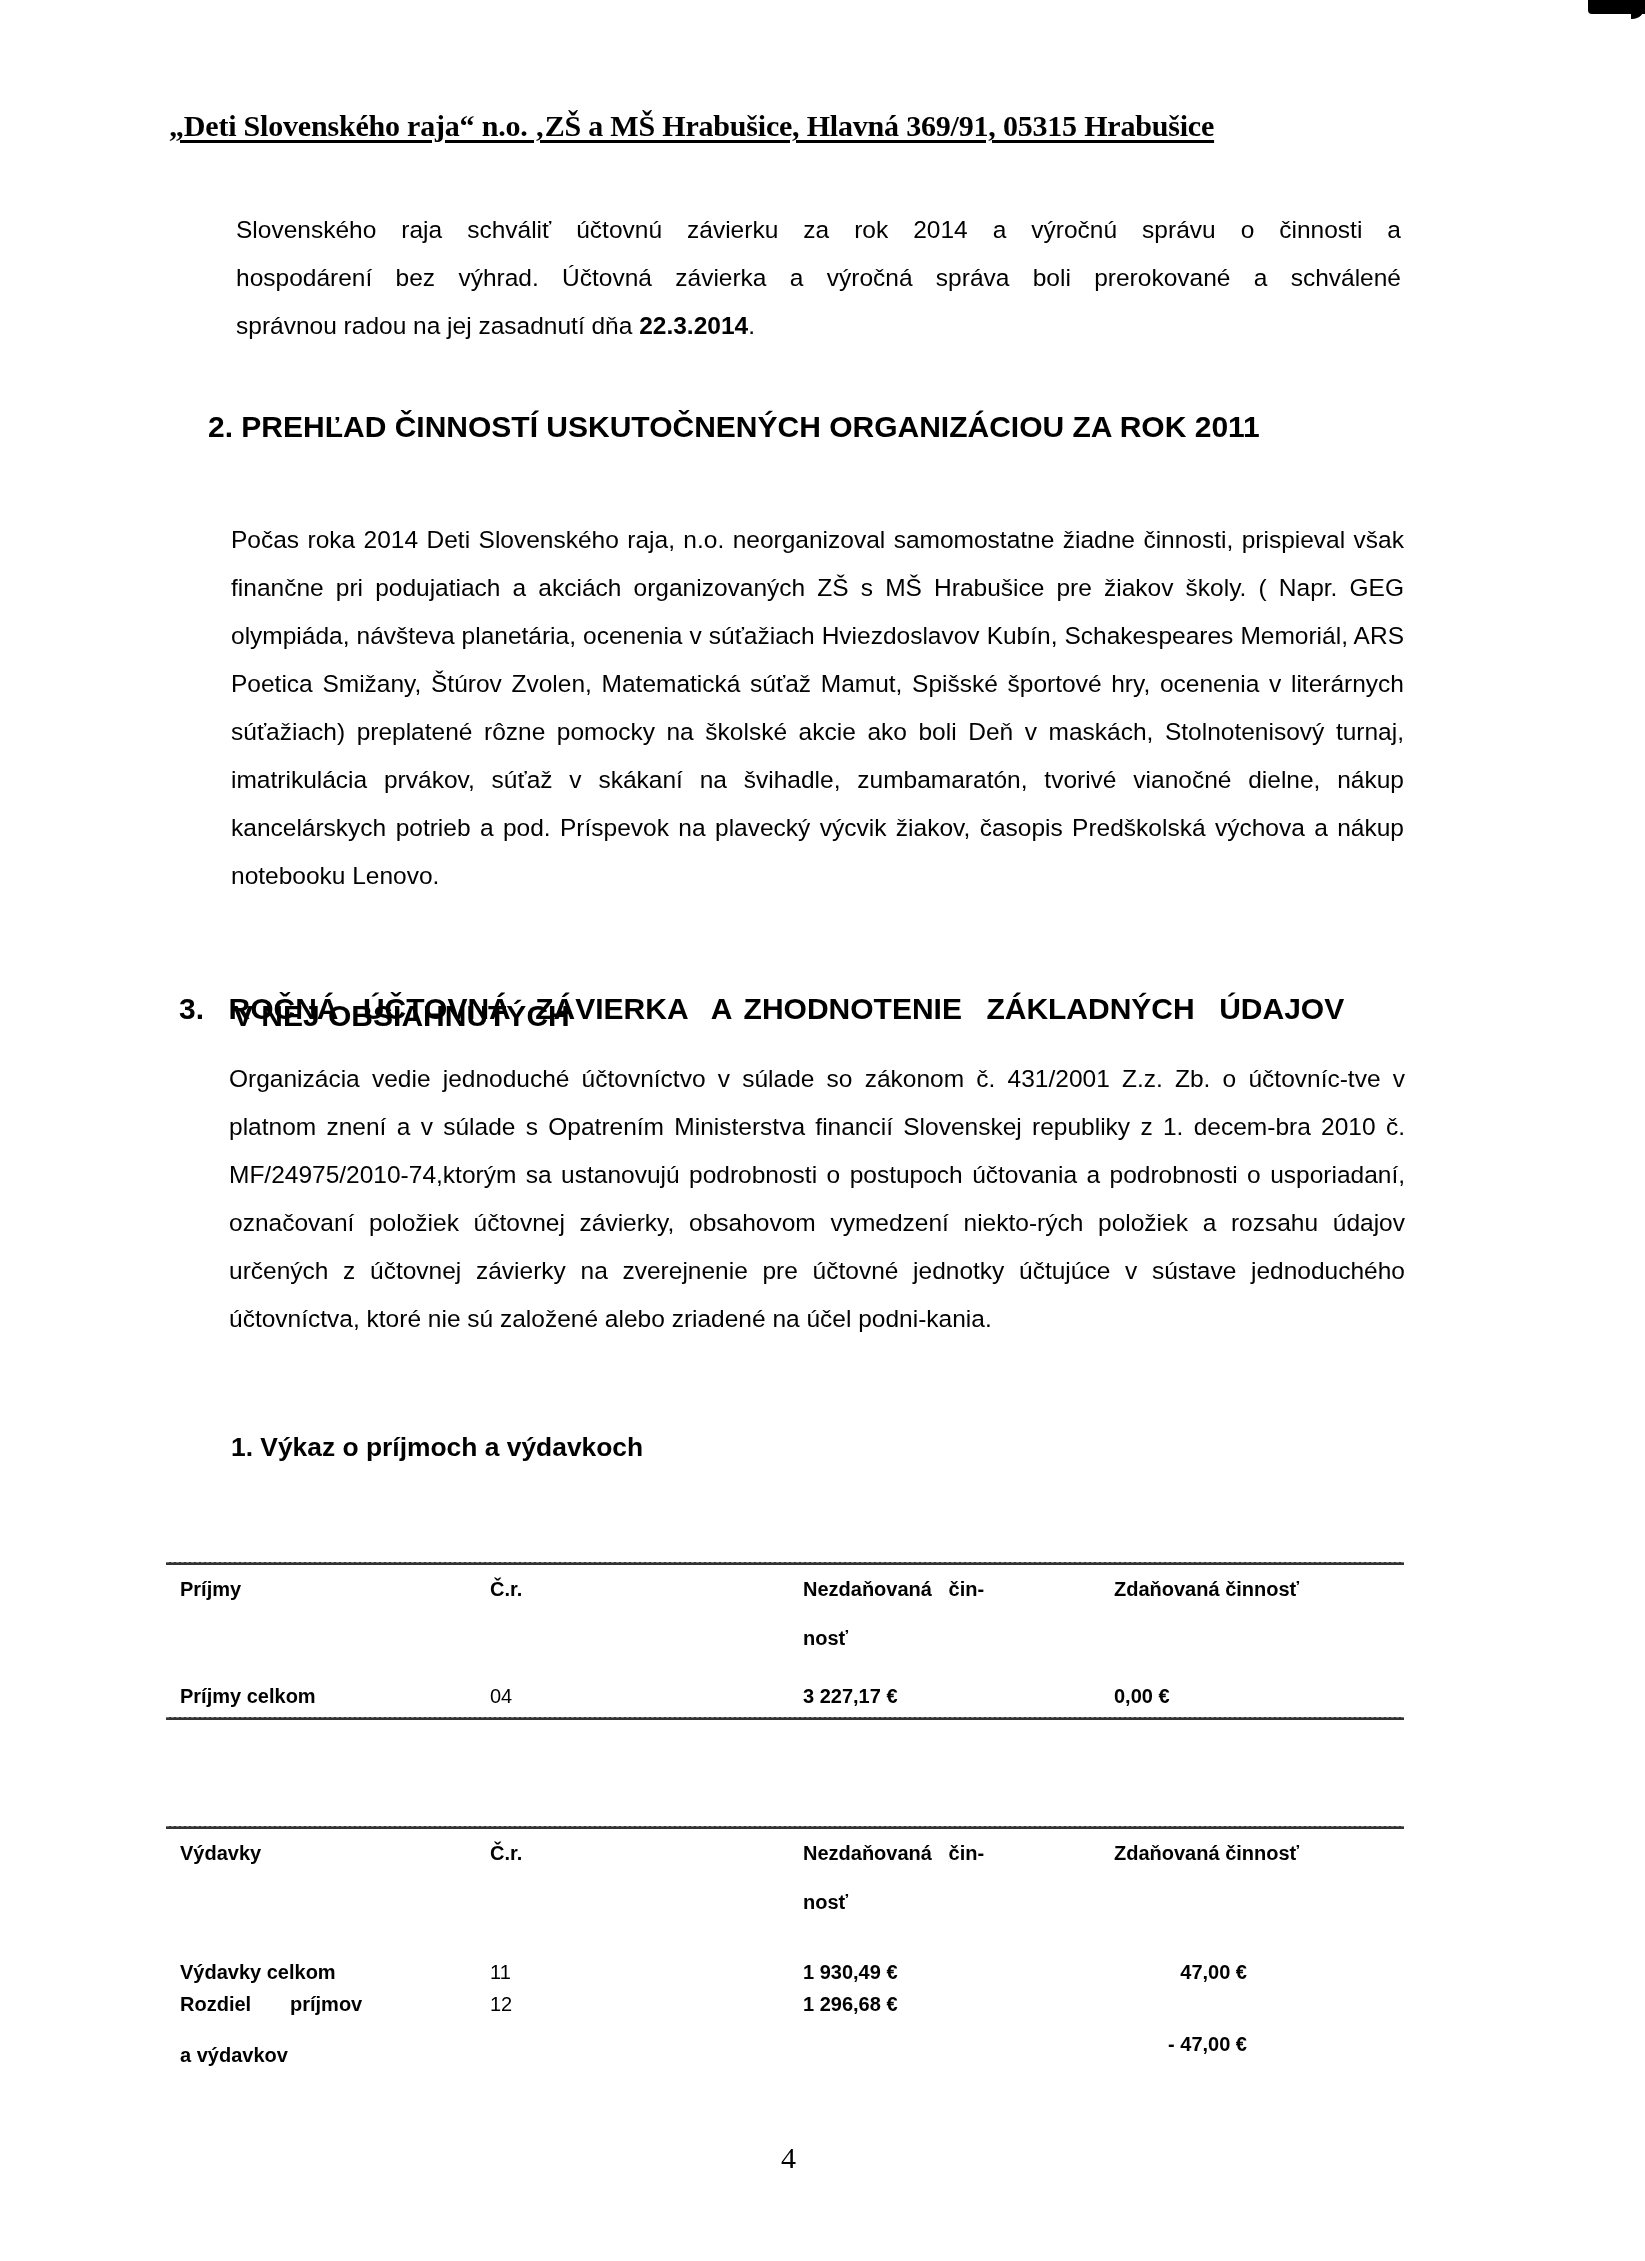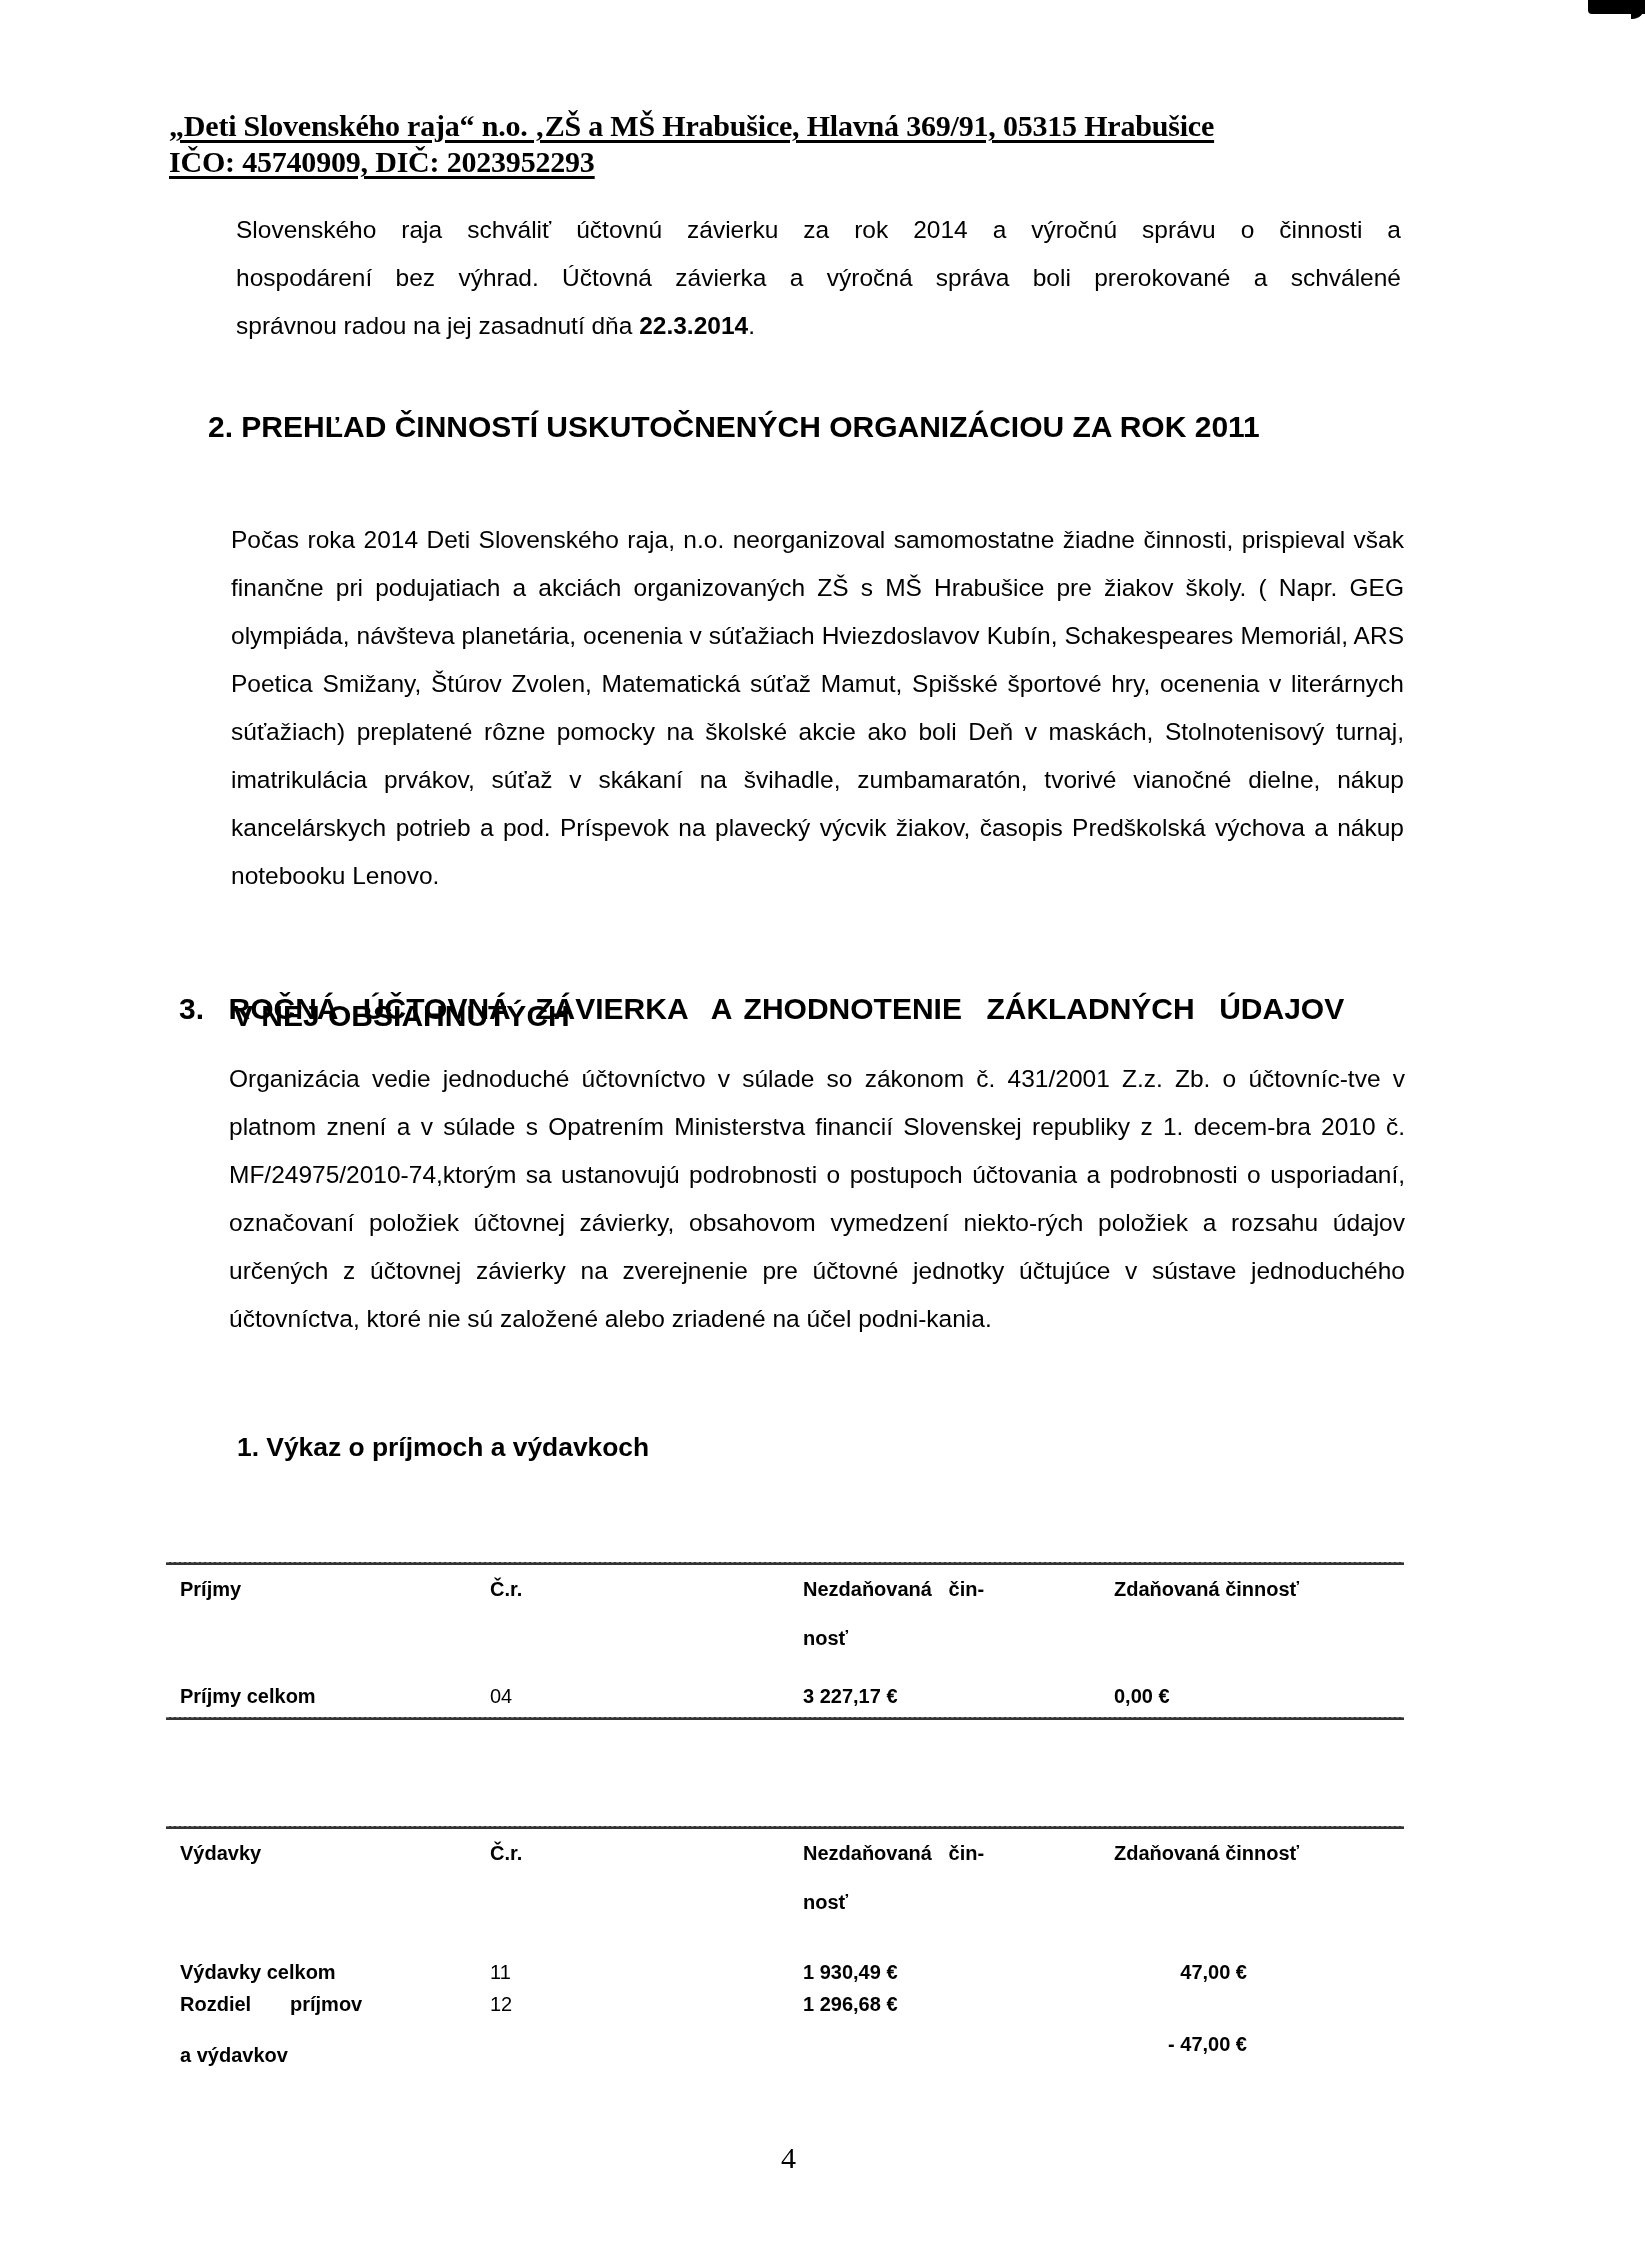--- a/index.html
+++ b/index.html
@@ -98,41 +98,40 @@
       font-size: 30px;
     }
   </style>
 </head>
 <body>
 
 <div class="corner-mark"></div>
 
 <div class="letterhead">
   <div>„Deti Slovenského raja“ n.o. ‚ZŠ a MŠ Hrabušice,  Hlavná 369/91, 05315  Hrabušice</div>
-  <div>IČO: 45740909, DIČ: 2023952293</div>
 </div>
 
 <div class="para" style="left:236px; top:206px; width:1165px;">
   <div style="text-align:justify; text-align-last:justify;">Slovenského raja schváliť účtovnú závierku za rok 2014 a výročnú správu o činnosti a</div>
   <div style="text-align:justify; text-align-last:justify;">hospodárení bez výhrad. Účtovná závierka a výročná správa boli prerokované a schválené</div>
   <div><span>správnou radou na jej zasadnutí dňa </span><b>22.3.2014</b><span>.</span></div>
 </div>
 
 <div class="section-title" style="left:208px; top:410px;">2. PREHĽAD ČINNOSTÍ USKUTOČNENÝCH ORGANIZÁCIOU ZA ROK 2011</div>
 
 <div class="para" style="left:231px; top:516px; width:1173px;">Počas roka 2014 Deti Slovenského raja, n.o. neorganizoval samomostatne  žiadne činnosti, prispieval však finančne pri podujatiach a akciách organizovaných ZŠ s MŠ Hrabušice pre žiakov školy. ( Napr. GEG olympiáda, návšteva planetária, ocenenia v súťažiach Hviezdoslavov Kubín, Schakespeares Memoriál, ARS Poetica Smižany, Štúrov Zvolen, Matematická súťaž Mamut, Spišské športové hry, ocenenia v literárnych súťažiach) preplatené rôzne pomocky na školské akcie ako boli Deň v maskách, Stolnotenisový turnaj, imatrikulácia prvákov, súťaž v skákaní na švihadle, zumbamaratón, tvorivé vianočné dielne, nákup kancelárskych potrieb a pod. Príspevok na plavecký výcvik žiakov, časopis Predškolská výchova a nákup notebooku Lenovo.</div>
 
 <div class="section-title" style="left:179px; top:944px; width:1225px; display:flex; justify-content:space-between;margin-top:48px;">
   <span style="white-space:pre; word-spacing:3.9px;">3.  ROČNÁ  ÚČTOVNÁ  ZÁVIERKA  A ZHODNOTENIE  ZÁKLADNÝCH  ÚDAJOV</span>
 </div>
 <div class="section-title" style="left:233px; top:999px;">V NEJ OBSIAHNUTÝCH</div>
 
 <div class="para" style="left:229px; top:1055px; width:1176px;">Organizácia vedie jednoduché účtovníctvo v súlade so zákonom č. 431/2001 Z.z. Zb. o účtovníc-tve v platnom znení a v súlade s Opatrením Ministerstva financií Slovenskej republiky z 1. decem-bra 2010 č. MF/24975/2010-74,ktorým sa ustanovujú podrobnosti o postupoch účtovania a podrobnosti o usporiadaní, označovaní položiek účtovnej závierky, obsahovom vymedzení niekto-rých položiek a rozsahu údajov určených z účtovnej závierky na zverejnenie pre účtovné jednotky účtujúce v sústave jednoduchého účtovníctva, ktoré nie sú založené alebo zriadené na účel podni-kania.</div>
 
-<div class="subheading" style="left:237px; top:1432px;">1.  Výkaz o príjmoch a výdavkoch</div>
+<div class="subheading" style="left:231px; top:1432px;">1.  Výkaz o príjmoch a výdavkoch</div>
 
 <div class="tbl" style="top:1560px; height:168px;">
   <div class="rule" style="top:1.9px;"></div>
   <div class="cell" style="left:14px; top:18px;">Príjmy</div>
   <div class="cell" style="left:324px; top:18px;">Č.r.</div>
   <div class="cell" style="left:637px; top:18px; white-space:pre;">Nezdaňovaná   čin-</div>
   <div class="cell" style="left:948px; top:18px;">Zdaňovaná činnosť</div>
   <div class="cell" style="left:637px; top:67px;">nosť</div>
 
   <div>

